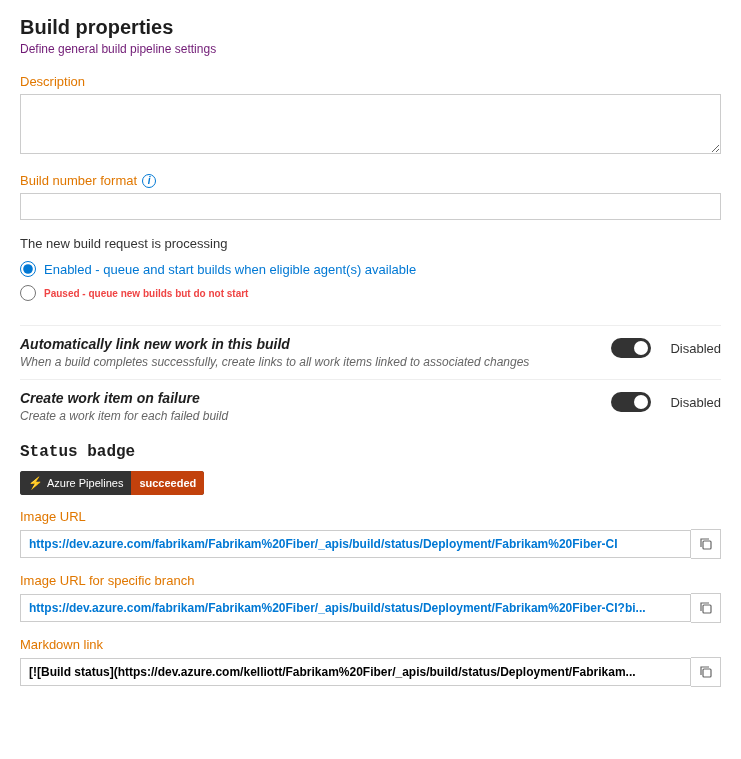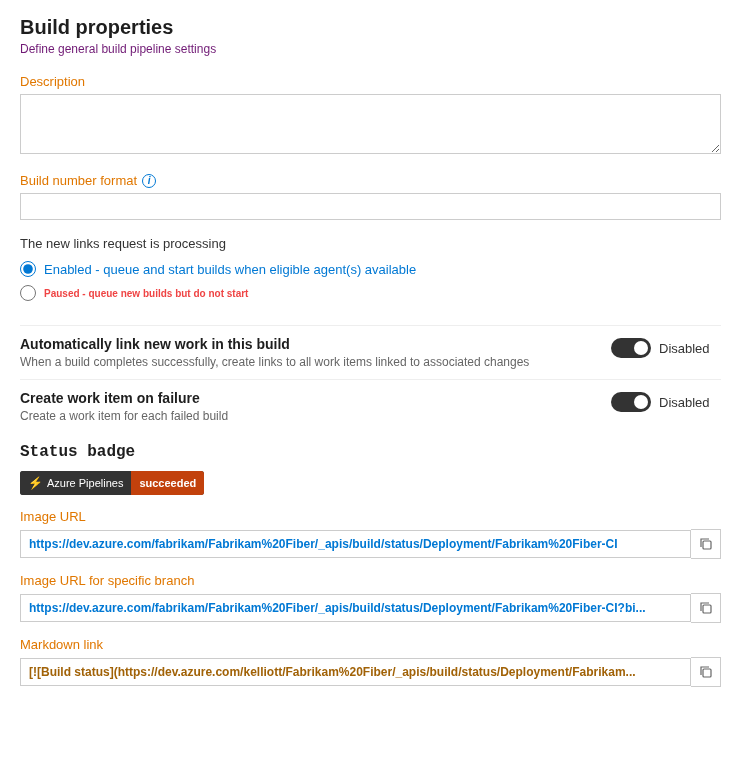--- a/index.html
+++ b/index.html
@@ -85,37 +85,37 @@
     }
     .radio-label-enabled { color: #0078d4; font-size: 13px; }
     .radio-label-other { color: #ef4444; font-size: 10px; font-weight: bold; }
     .toggle-row {
       display: flex;
       align-items: flex-start;
       justify-content: space-between;
       padding: 10px 0;
       border-top: 1px solid #eee;
     }
-    .toggle-row-content { flex: 1; }
+    .toggle-row-content { flex: 1; font-style: italic; }
     .toggle-row-title {
       font-size: 14px;
       font-weight: 600;
       color: #1e1e1e;
       margin-bottom: 3px;
     }
     .toggle-row-desc {
       font-size: 12px;
       color: #666;
     }
     .toggle-right {
       display: flex;
       align-items: center;
       gap: 8px;
       min-width: 110px;
-      justify-content: flex-start;
+      justify-content: space-between;
       padding-top: 2px;
     }
     .toggle-switch {
       position: relative;
       width: 40px;
       height: 20px;
       cursor: pointer;
     }
     .toggle-track {
       width: 40px;
@@ -210,21 +210,21 @@
       align-items: center;
       justify-content: center;
       cursor: pointer;
       color: #666;
     }
     .copy-icon-svg {
       width: 16px;
       height: 16px;
     }
     .markdown-link {
-      color: #a16207;
+      color: #000000;
     }
   </style>
 </head>
 <body>
 
 <h1 class="page-title">Build properties</h1>
 <p class="page-subtitle">Define general build pipeline settings</p>
 
 <div class="field-section">
   <div class="field-label orange">Description</div>
@@ -232,21 +232,21 @@
 </div>
 
 <div class="field-section">
   <div class="field-label orange">
     <span>Build number format</span>
     <span class="info-icon">i</span>
   </div>
   <input type="text" class="text-input" style="">
 </div>
 
-<p class="processing-note">The new links request is processing</p>
+<p class="processing-note">The new build request is processing</p>
 
 <div class="radio-group">
   <div class="radio-option">
     <input type="radio" name="queue-status" id="enabled" checked="" style="">
     <label for="enabled" class="radio-label-enabled">Enabled - queue and start builds when eligible agent(s) available</label>
   </div>
   <div class="radio-option">
     <input type="radio" name="queue-status" id="paused" style="">
     <label for="paused" class="radio-label-other">Paused - queue new builds but do not start</label>
   </div>

